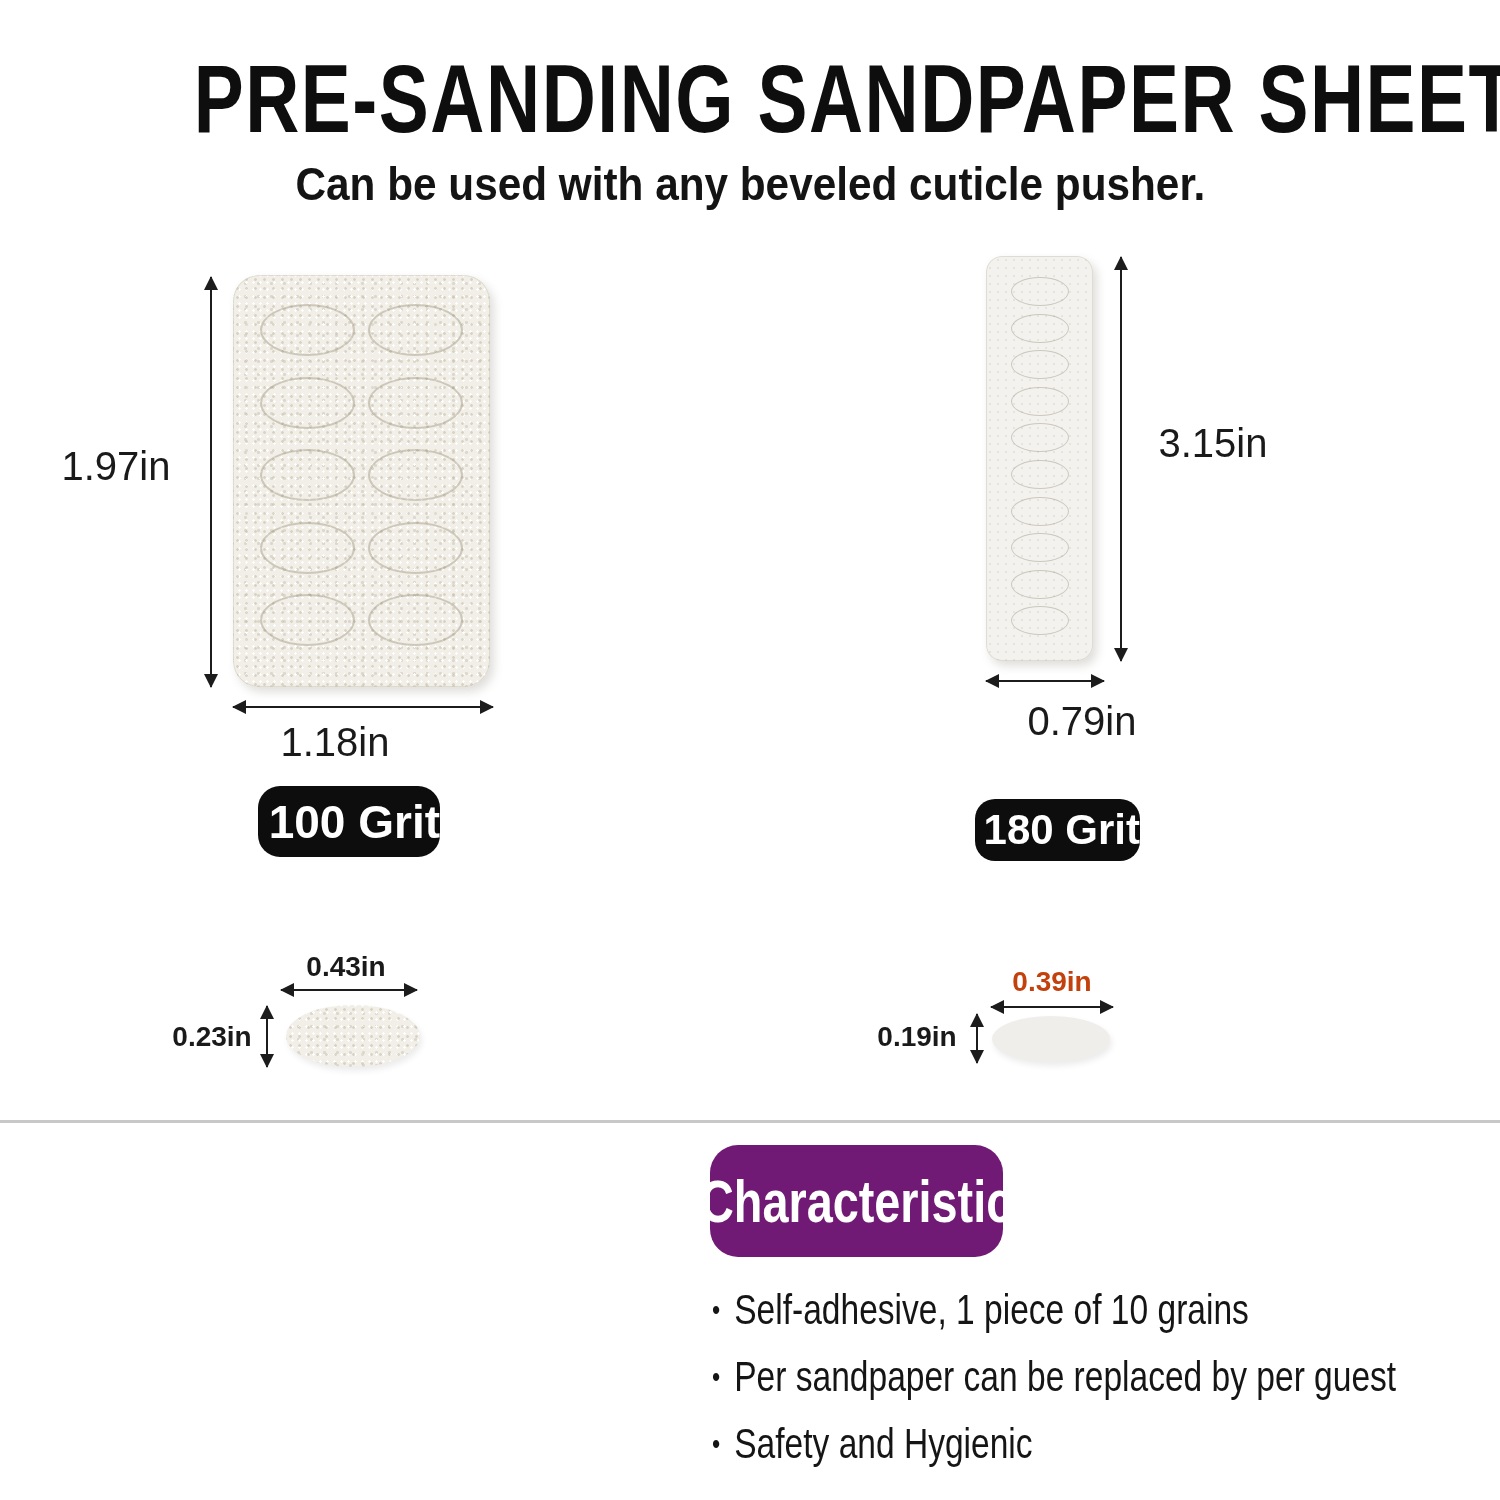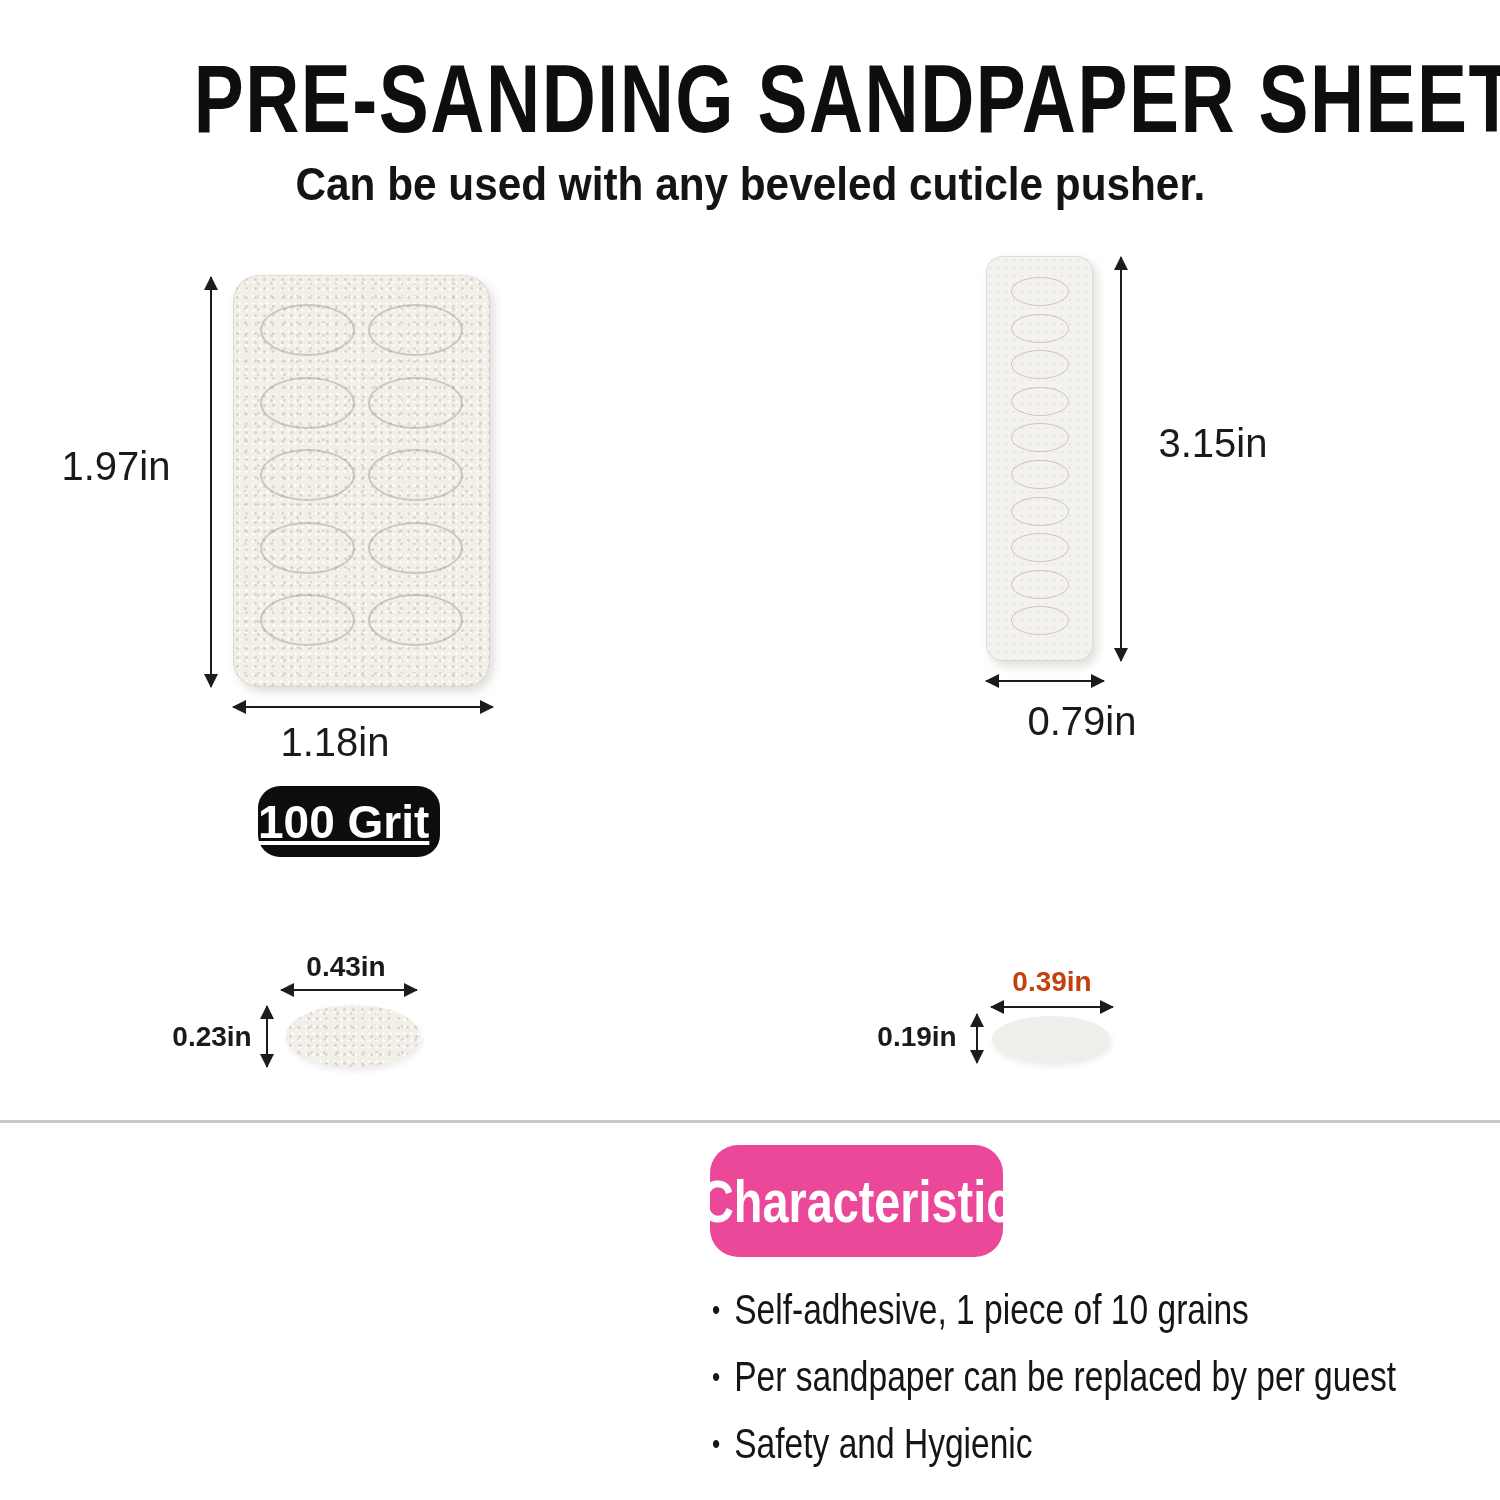--- a/index.html
+++ b/index.html
@@ -44,22 +44,22 @@
   .v-arrow{position:absolute;width:2px;background:#1c1c1c;}
   .v-arrow::before{content:"";position:absolute;top:-1px;left:50%;transform:translateX(-50%);
      width:0;height:0;border-left:7px solid transparent;border-right:7px solid transparent;border-bottom:14px solid #1c1c1c;}
   .v-arrow::after{content:"";position:absolute;bottom:-1px;left:50%;transform:translateX(-50%);
      width:0;height:0;border-left:7px solid transparent;border-right:7px solid transparent;border-top:14px solid #1c1c1c;}
 
   .dim-label{position:absolute;transform:translate(-50%,-50%);font-size:40px;color:#1a1a1a;white-space:nowrap;}
   .dim-label.small{font-size:28px;font-weight:bold;}
 
   
-  .badge{position:absolute;display:flex;align-items:center;justify-content:flex-start;
-         color:#fff;font-weight:700;white-space:nowrap;text-decoration:underline;}
+  .badge{position:absolute;display:flex;align-items:center;justify-content:flex-end;
+         color:#fff;font-weight:700;white-space:nowrap;}
   .badge-100{left:258px;top:786px;width:182px;height:71px;border-radius:22px;font-size:46px;}
   .badge-180{left:975px;top:799px;width:165px;height:62px;border-radius:20px;font-size:42px;}
 
   
   .divider{position:absolute;left:0;top:1120px;width:1500px;height:3px;}
   .hdr-box{position:absolute;display:flex;align-items:center;justify-content:center;border-radius:28px;}
   .hdr-box span{display:inline-block;font-size:60px;font-weight:700;color:#fff;
                 transform:scaleX(.78);transform-origin:center;white-space:nowrap;}
   .spec-box{left:28px;top:1146px;width:290px;height:111px;}
   .char-box{left:710px;top:1145px;width:293px;height:112px;}
@@ -112,37 +112,40 @@
       <div class="cutout thin" style="left: 25px; top: 204px; width: 56px; height: 27px;"></div>
       <div class="cutout thin" style="left: 25px; top: 240.6px; width: 56px; height: 27px;"></div>
       <div class="cutout thin" style="left: 25px; top: 277.2px; width: 56px; height: 27px;"></div>
       <div class="cutout thin" style="left: 25px; top: 313.8px; width: 56px; height: 27px;"></div>
       <div class="cutout thin" style="left: 25px; top: 350.4px; width: 56px; height: 27px;"></div>
     </div>
   <div class="v-arrow" style="left:1120px;top:257px;height:404px;"></div>
   <div class="dim-label" style="left: 1213px; top: 443px; color: rgb(26, 26, 26);">3.15in</div>
   <div class="h-arrow" style="left:986px;top:680px;width:118px;"></div>
   <div class="dim-label" style="left: 1046px; top: 721px; color: rgb(26, 26, 26); margin-left: 36px;">0.79in</div>
+  <div class="badge badge-180" style="background-color: rgb(13, 13, 13); color: rgb(255, 255, 255);">
+    <span>180 Grit</span>
+  </div>
 
   <div class="grain textured grain-100"></div>
   <div class="h-arrow" style="left:281px;top:989px;width:136px;"></div>
   <div class="dim-label small" style="left: 346px; top: 967px; color: rgb(26, 26, 26);">0.43in</div>
   <div class="v-arrow" style="left:266px;top:1006px;height:61px;"></div>
   <div class="dim-label small" style="left: 212px; top: 1037px; color: rgb(26, 26, 26);">0.23in</div>
 
   <div class="grain grain-180"></div>
   <div class="h-arrow" style="left:991px;top:1006px;width:122px;"></div>
   <div class="dim-label small" style="left: 1052px; top: 982px; color: #c2410c;">0.39in</div>
   <div class="v-arrow" style="left:976px;top:1014px;height:49px;"></div>
   <div class="dim-label small" style="left: 917px; top: 1037px; color: rgb(26, 26, 26);">0.19in</div>
 
   <div class="divider" style="background-color: rgb(200, 200, 200);"></div>
 
 
-  <div class="hdr-box char-box" style="background-color: #ec4899;">
+  <div class="hdr-box char-box" style="background-color: #701a75;">
     <span style="color: rgb(255, 255, 255);">Characteristic</span>
   </div>
   <ul class="blist char-list">
     <li>Self-adhesive, 1 piece of 10 grains</li>
     <li>Per sandpaper can be replaced by per guest</li>
     <li>Safety and Hygienic</li>
   </ul>
 
 </div>
 

